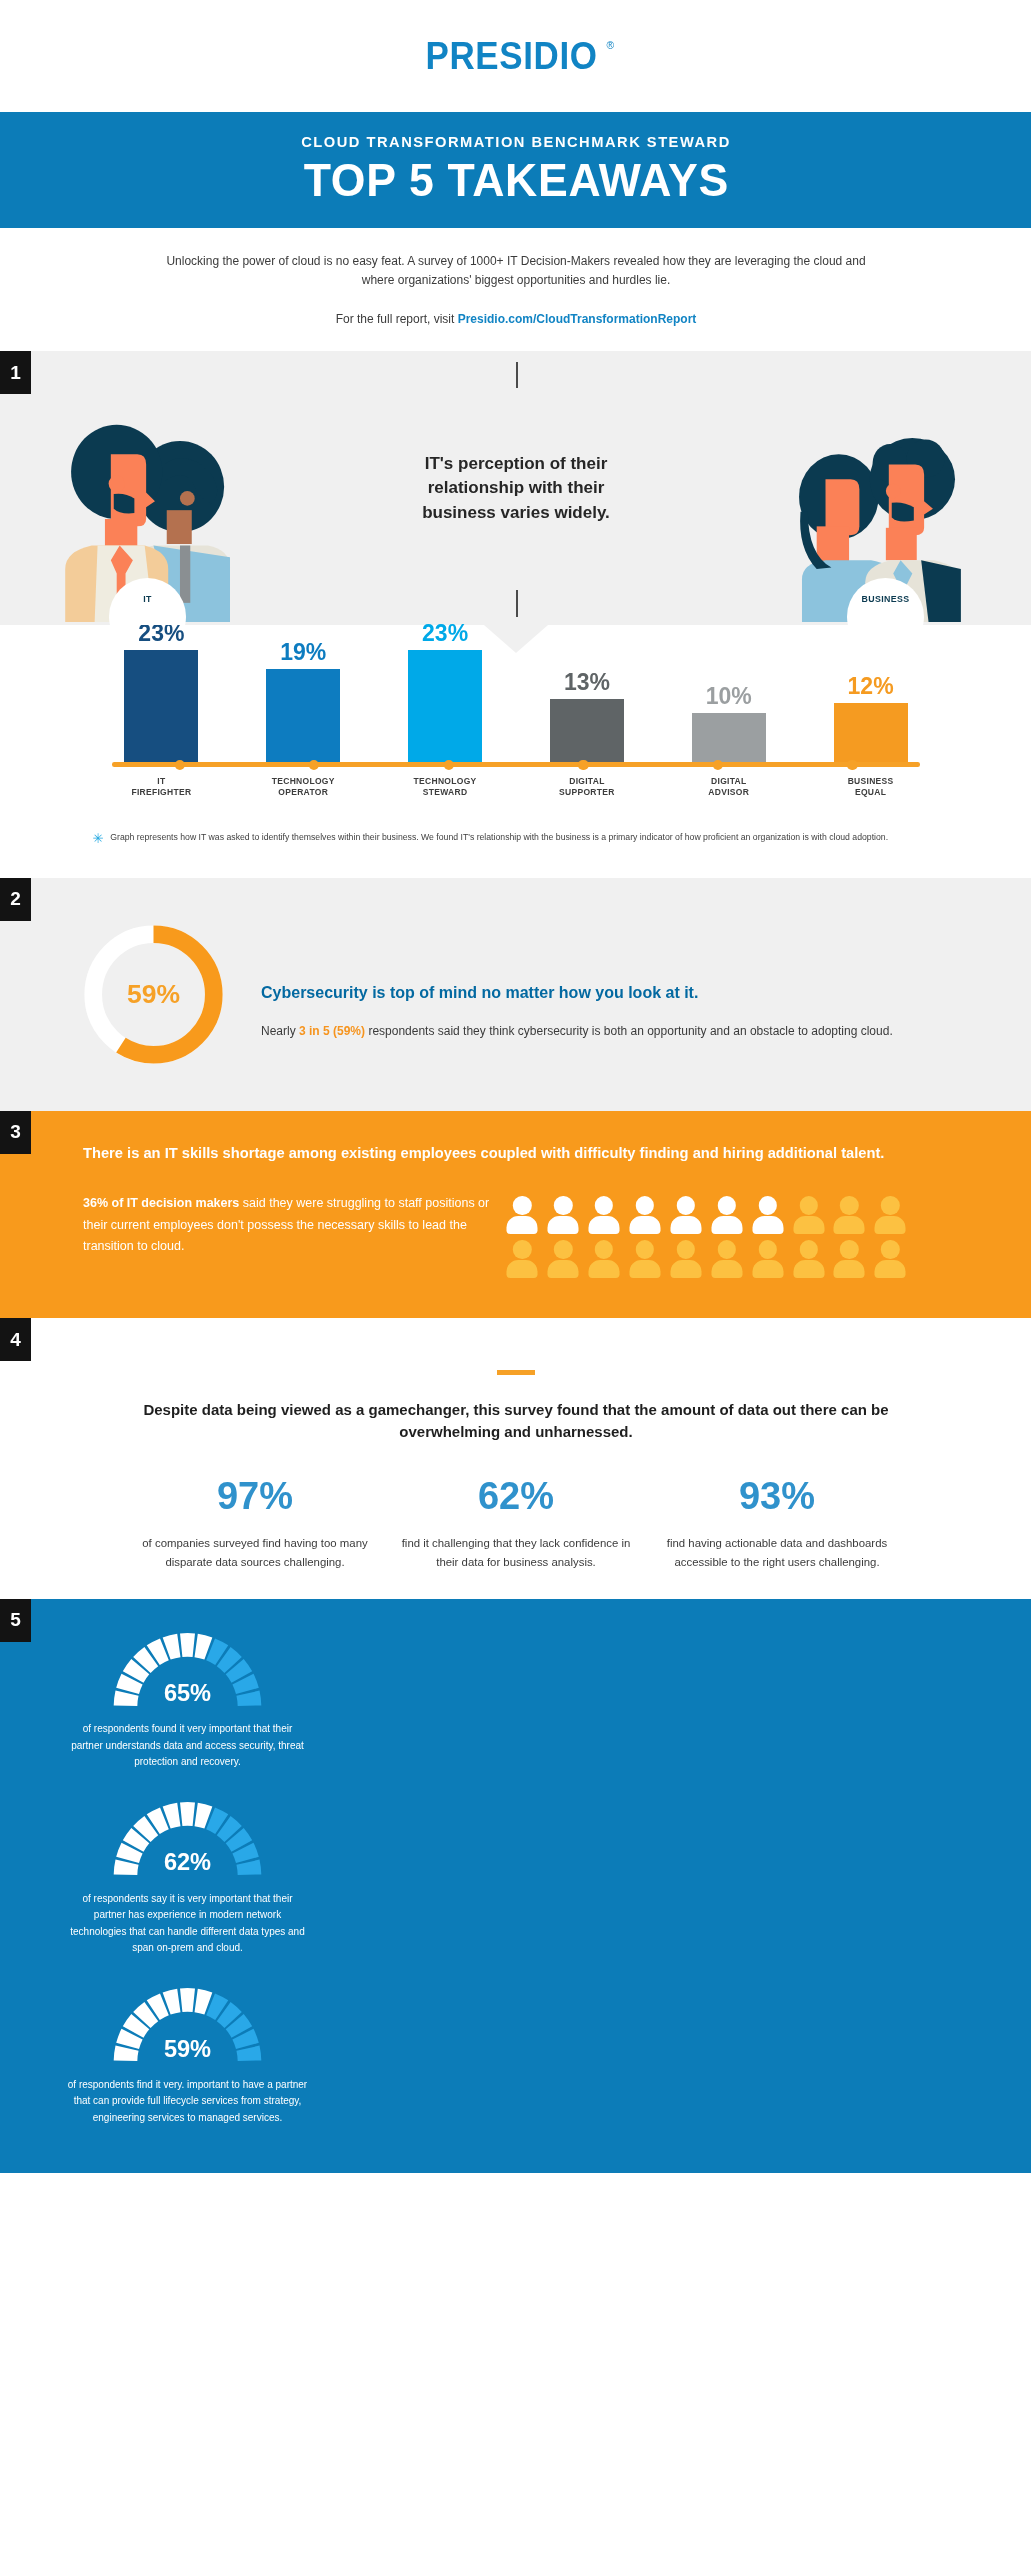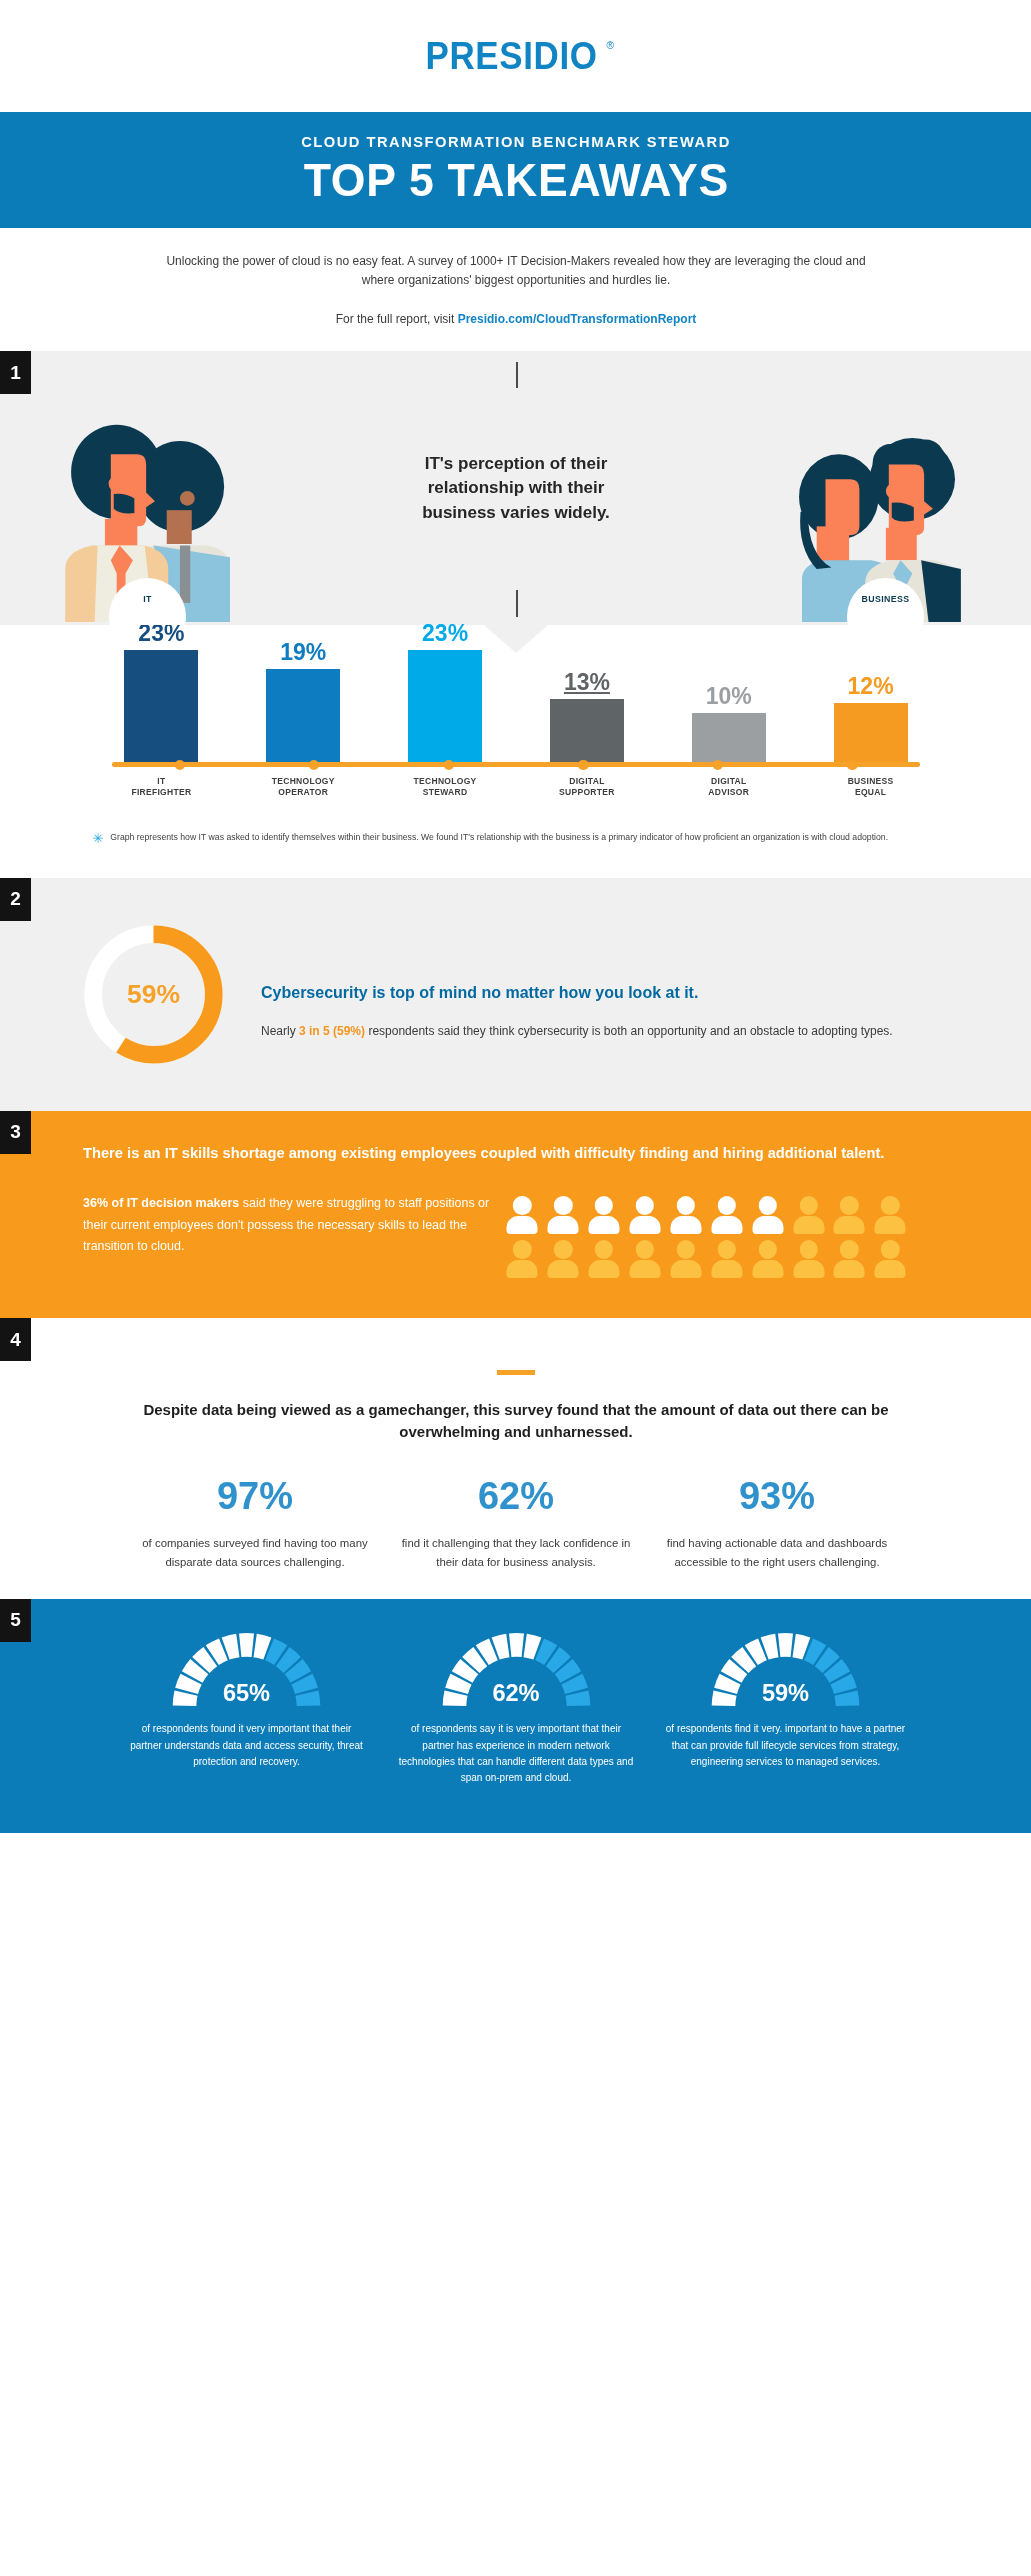--- a/index.html
+++ b/index.html
@@ -289,21 +289,21 @@
   .s5 { background: #0c7cb8; padding: 28px 0 47px; position: relative; }
   .s5-head {
     text-align: center;
     color: #ffffff;
     font-size: 14.4px;
     font-weight: bold;
     line-height: 1.45;
     padding: 11.8px 199px 0;
     margin-bottom: 38px;
   }
-  .s5-cols { display: flex; justify-content: center; gap: 26.5px; padding: 0 66px; }
+  .s5-cols { display: flex; justify-content: center; gap: 26.5px; padding: 0 66px; flex-direction: column; }
   .s5-col { flex: 1; text-align: center; max-width: 243px; }
   .gauge { position: relative; width: 155px; height: 83px; margin: 0 auto 11.8px; }
   .gauge-pct {
     position: absolute;
     left: 0; right: 0; bottom: 2.9px;
     text-align: center;
     font-size: 23.6px;
     font-weight: bold;
     color: #ffffff;
   }
@@ -409,21 +409,21 @@
             </div>
             <div class="bar-col">
               <div class="bar-val" style="color: rgb(13, 124, 192);">19%</div>
               <div class="bar" style="height: 93px; background: rgb(13, 124, 192);"></div>
             </div>
             <div class="bar-col">
               <div class="bar-val" style="color: rgb(0, 169, 232);">23%</div>
               <div class="bar" style="height: 112px; background: rgb(0, 169, 232);"></div>
             </div>
             <div class="bar-col">
-              <div class="bar-val" style="color: rgb(95, 100, 102); text-decoration: underline;">13%</div>
+              <div class="bar-val" style="color: rgb(95, 100, 102);">13%</div>
               <div class="bar" style="height: 63px; background: rgb(95, 100, 102);"></div>
             </div>
             <div class="bar-col">
               <div class="bar-val" style="color: rgb(155, 159, 161);">10%</div>
               <div class="bar" style="height: 49px; background: rgb(155, 159, 161);"></div>
             </div>
             <div class="bar-col">
               <div class="bar-val" style="color: rgb(245, 155, 33);">12%</div>
               <div class="bar" style="height: 59px; background: rgb(245, 155, 33);"></div>
             </div>
@@ -459,21 +459,21 @@
       <div class="donut-wrap">
         <svg width="147" height="147" viewBox="0 0 200 200" aria-hidden="true">
           <circle cx="100" cy="100" r="82" fill="none" stroke="#ffffff" stroke-width="24"></circle>
           <circle id="donut-arc" cx="100" cy="100" r="82" fill="none" stroke="#f89a1c" stroke-width="24" stroke-linecap="butt" transform="rotate(-90 100 100)" stroke-dasharray="303.9805051613484 515.221195188726"></circle>
         </svg>
         <div class="donut-pct">59%</div>
       </div>
       <div class="s2-body">
         <div class="s2-title">Cybersecurity is top of mind no matter how you look at it.</div>
         <div class="s2-sub">
-          <span>Nearly </span><span class="hl-orange">3 in 5 (59%)</span><span> respondents said they think cybersecurity is both an opportunity and an obstacle to adopting types.</span>
+          <span>Nearly </span><span class="hl-orange">3 in 5 (59%)</span><span> respondents said they think cybersecurity is both an opportunity and an obstacle to adopting cloud.</span>
         </div>
       </div>
     </div>
   </div>
 
   <div class="section s3">
     <div class="num-badge">3</div>
     <div class="s3-head">There is an IT skills shortage among existing employees coupled with difficulty finding and hiring additional talent.</div>
     <div class="s3-cols">
       <div class="s3-text">

